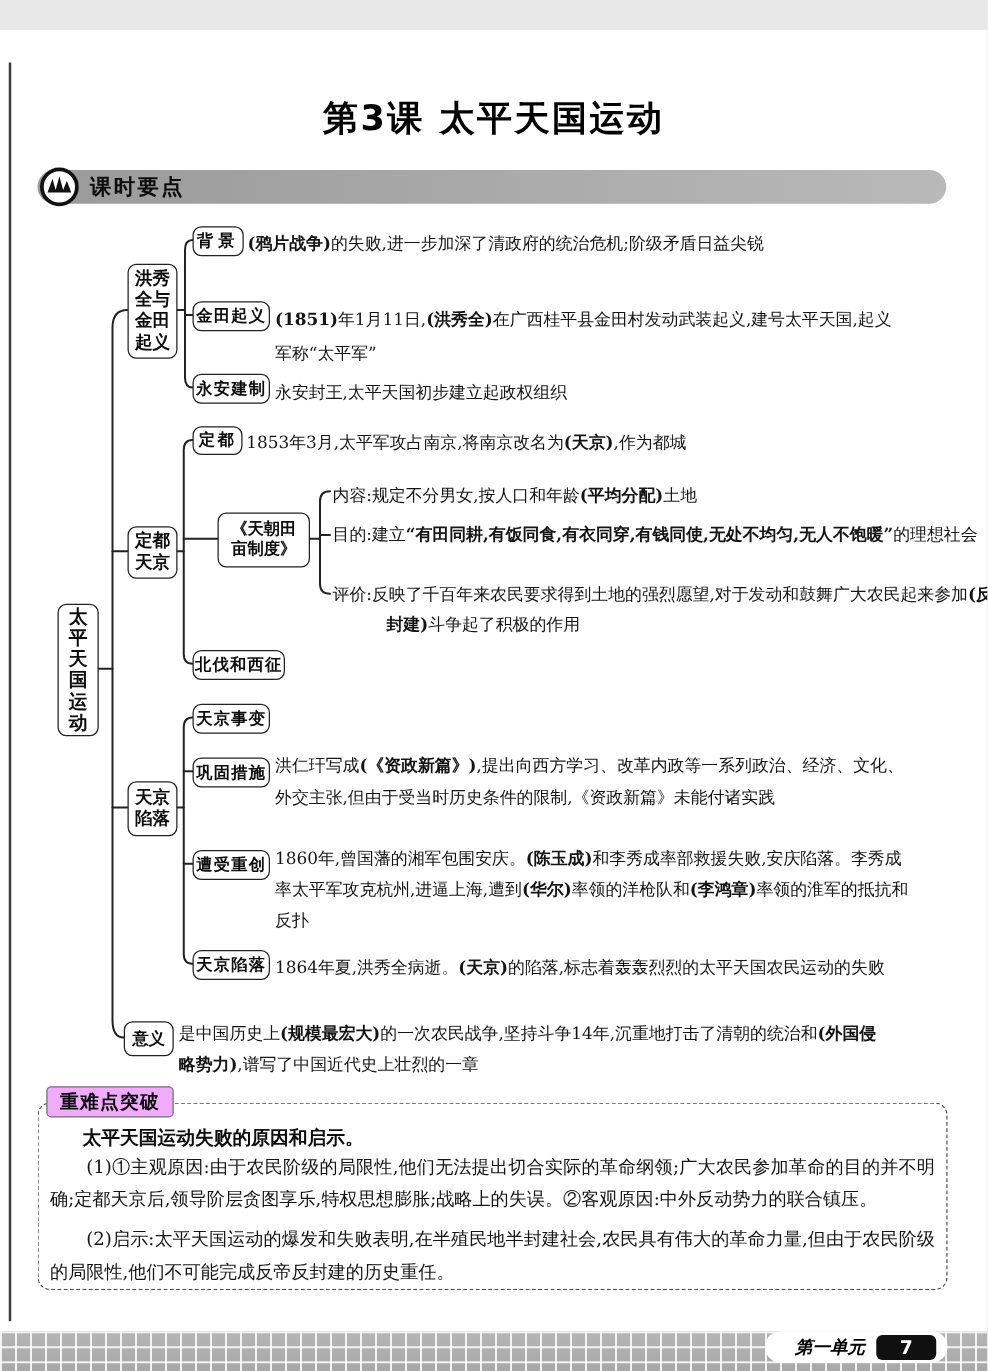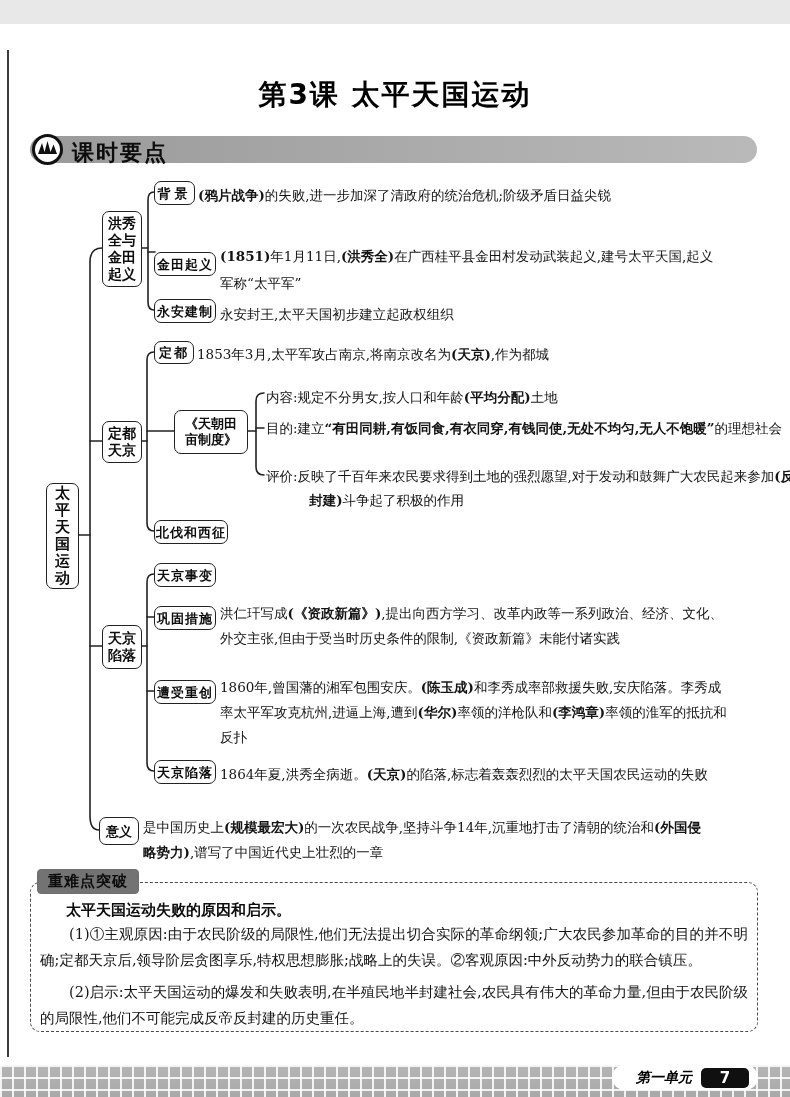--- a/index.html
+++ b/index.html
@@ -5,39 +5,39 @@
   html,body{margin:0;padding:0;background:#e8e8e8;}
   .page{position:relative;width:790px;height:1097px;background:#ffffff;overflow:hidden;
         font-family:"DejaVu Sans",sans-serif;color:#111;margin-top:24px;}
   .left-rule{position:absolute;left:7px;top:26px;width:2px;height:1007px;background:#3c3c3c;}
   .page-title{position:absolute;left:0;top:52px;width:100%;text-align:center;
         font-size:28px;font-weight:bold;letter-spacing:2px;color:#000;}
   
   .kp-bar{position:absolute;left:30px;top:112px;width:727px;height:27px;border-radius:14px;
         background:linear-gradient(to right,#9a9a9a,#b9b9b9);}
   .kp-icon{position:absolute;left:31px;top:109px;width:33px;height:33px;z-index:3;}
-  .kp-label{position:absolute;left:72px;top:114px;font-size:22px;font-weight:bold;color:#0d0d0d;
+  .kp-label{position:absolute;left:72px;top:114px;font-size:17px;font-weight:bold;color:#0d0d0d;
         letter-spacing:2px;z-index:3;}
   
   .connectors{position:absolute;left:0;top:0;z-index:1;}
   .connectors path{stroke:#222;stroke-width:1.6;fill:none;stroke-linecap:round;}
   .box{position:absolute;border:1.7px solid #222;border-radius:7px;background:#fff;z-index:2;
         display:flex;align-items:center;justify-content:center;text-align:center;
         font-weight:bold;font-size:14px;line-height:17px;color:#0d0d0d;
         font-family:"DejaVu Serif",serif;}
   .box.small{font-size:13px;letter-spacing:1px;}
   .node-text{position:absolute;z-index:2;font-size:13.5px;line-height:24px;color:#141414;
         font-family:"DejaVu Serif",serif;}
   .node-text .b{font-weight:bold;}
   .hang{padding-left:3.2em;text-indent:-3.2em;}
   .lbl{font-weight:normal;}
   
   .bt-box{position:absolute;left:30px;top:858px;width:726px;height:148px;
         border:1.6px dashed #4a4a4a;border-radius:10px;background:#fff;}
-  .bt-badge{position:absolute;left:37px;top:845px;z-index:3;background:#737373;
+  .bt-badge{position:absolute;left:37px;top:845px;z-index:3;background:#f0abfc;
         border:1px solid #6f6f6f;border-radius:4px;padding:2px 10px;
         font-size:15px;font-weight:bold;color:#0d0d0d;letter-spacing:1px;}
   .bt-lead{position:absolute;left:66px;top:877px;font-size:15px;font-weight:bold;color:#0d0d0d;}
   .bt-para{position:absolute;left:40px;width:708px;font-size:14.5px;line-height:26px;
         text-indent:2em;text-align:justify;color:#141414;font-family:"DejaVu Serif",serif;}
   .bt-p1{top:897px;} .bt-p2{top:955px;}
   
   .footer-grid{position:absolute;left:0;top:1041px;width:790px;height:45px;
         background-image:
           linear-gradient(90deg,rgba(255,255,255,.85) 2px,transparent 2px),
@@ -103,21 +103,21 @@
   </div>
   <div class="box" style="left:99px;top:793px;width:38px;height:26px;font-size:13px;">
     <div>意义</div>
   </div>
 
   <div class="box small" style="left:154px;top:157px;width:39px;height:22px;letter-spacing:4px;">
       <div>背景</div>
     </div>
   <div class="node-text" style="left:198px;top:159px;width:512px;"><span class="b">(</span><span class="b">鸦片战争</span><span class="b">)</span><span>的失败,进一步加深了清政府的统治危机;阶级矛盾日益尖锐</span></div>
 
-  <div class="box small" style="left:154px;top:228px;width:60px;height:22px;">
+  <div class="box small" style="left:154px;top:217px;width:60px;height:22px;">
       <div>金田起义</div>
     </div>
   <div class="node-text" style="left:220px;top:219px;width:502px;line-height:27px;"><span class="b">(1851)</span><span>年1月11日,</span><span class="b">(洪秀全)</span><span>在广西桂平县金田村发动武装起义,建号太平天国,起义军称“太平军”</span></div>
 
   <div class="box small" style="left:154px;top:275px;width:60px;height:22px;">
       <div>永安建制</div>
     </div>
   <div class="node-text" style="left:220px;top:278px;width:502px;"><span>永安封王,太平天国初步建立起政权组织</span></div>
 
   <div class="box small" style="left:154px;top:317px;width:38px;height:21px;letter-spacing:2px;text-align:right;">

